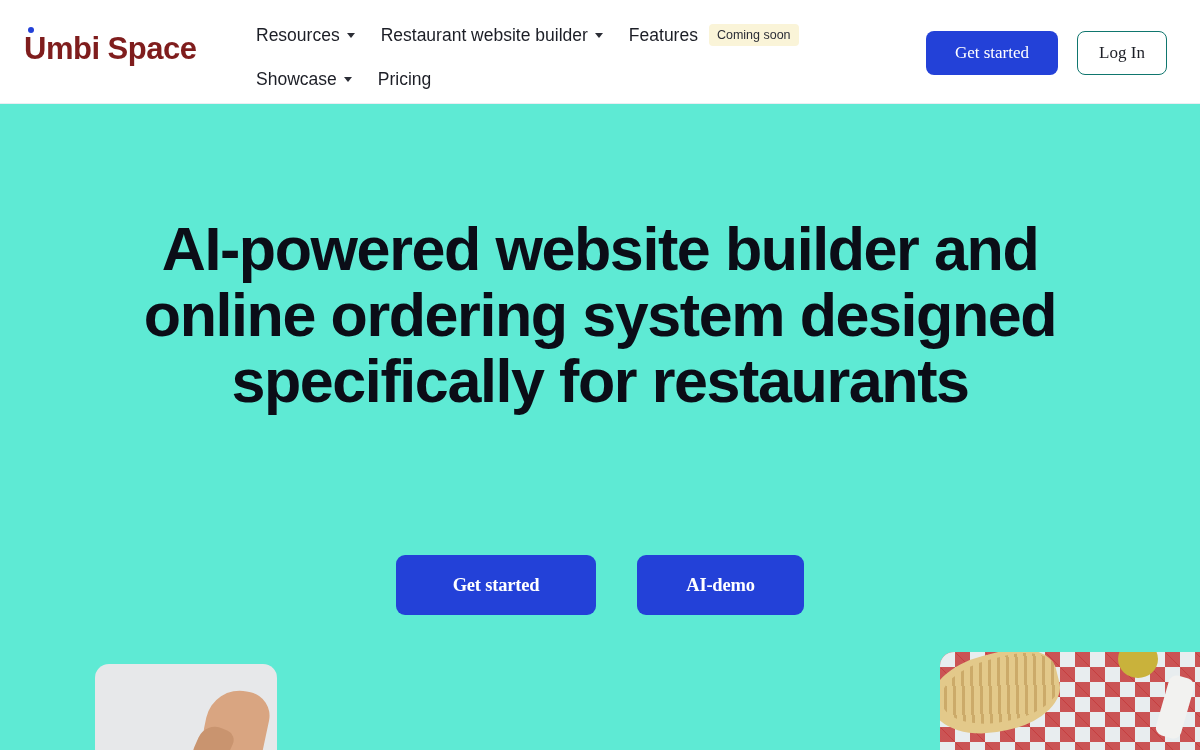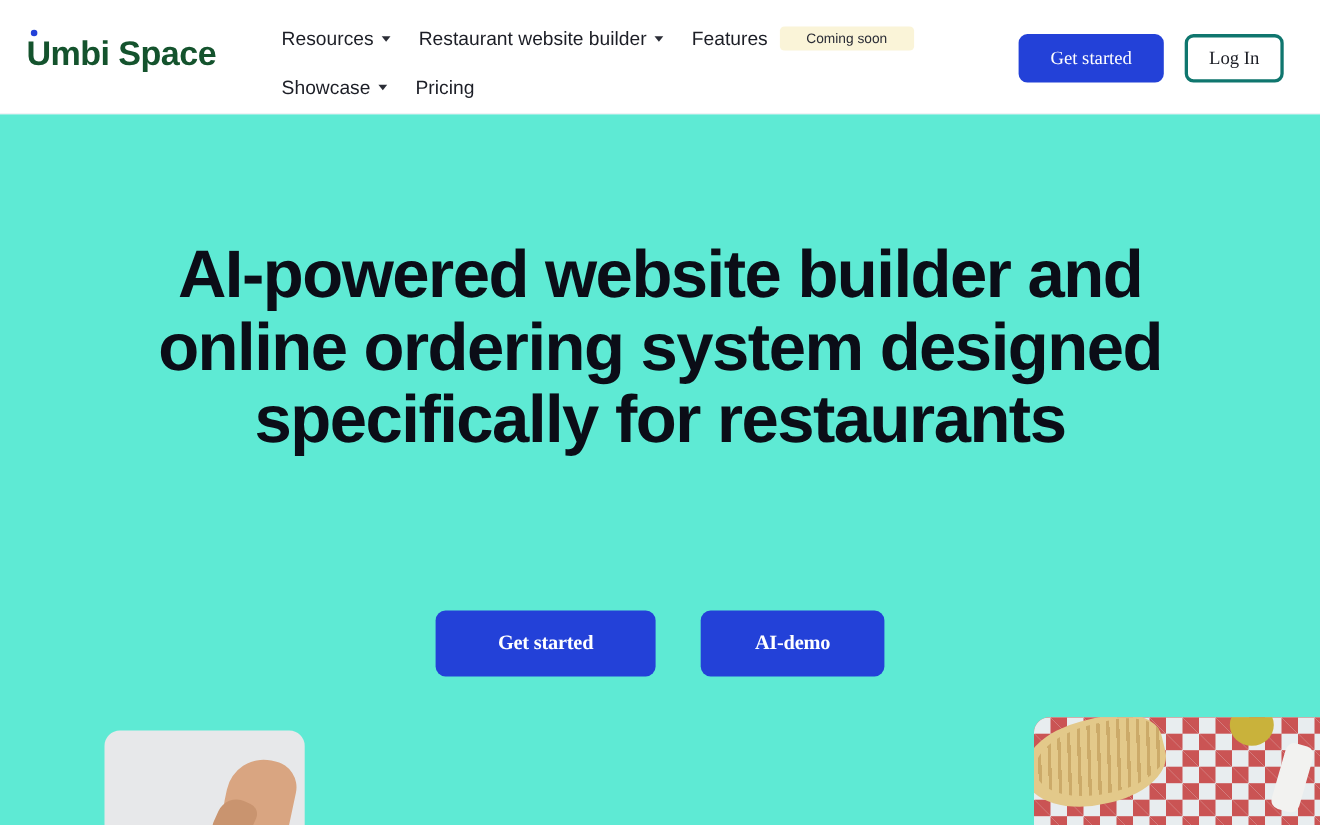--- a/index.html
+++ b/index.html
@@ -14,21 +14,21 @@
   .header{
     position:absolute; top:0; left:0;
     width:1200px; height:104px;
     background:#ffffff;
     border-bottom:1px solid #EAEDF3;
     display:flex; align-items:center;
   }
   .logo{
     position:absolute; left:24px; top:33px;
     font-size:31px; font-weight:700; letter-spacing:-0.5px;
-    color:#14532d; line-height:1;
+    color:#7f1d1d; line-height:1;
     white-space:nowrap;
   }
   .logo-dot{
     position:absolute; left:28px; top:27px;
     width:6px; height:6px; border-radius:50%;
     background:#2341D8;
   }
 
   .nav{
     position:absolute; left:256px; top:17px;
@@ -53,21 +53,21 @@
     width:0; height:0;
     border-left:4px solid transparent;
     border-right:4px solid transparent;
     border-top:5px solid #2b2d36;
   }
   .badge-soon{
     margin-left:11px;
     background:#FAF4D8;
     color:#2b2d36;
     font-size:12.5px;
-    padding:4px 24px;
+    padding:4px 8px;
     border-radius:4px;
     white-space:nowrap;
   }
 
   .header-actions{
     position:absolute; right:33px; top:31px;
     display:flex; align-items:center; gap:19px;
   }
   .btn{
     font-family:Liberation Serif, serif;
@@ -79,21 +79,21 @@
     background:#2341D8; color:#fff;
     font-size:17px;
     width:132px; height:44px;
     border-radius:8px; border:none;
   }
   .btn-outline-sm{
     background:#fff; color:#1C1E26;
     font-size:17px;
     width:90px; height:44px;
     border-radius:8px;
-    border:3px solid #0f766e;
+    border:1px solid #0f766e;
   }
 
   
   .hero{
     position:absolute; top:104px; left:0;
     width:1200px; height:646px;
     background:#5eead4;
     overflow:hidden;
   }
   .headline{

